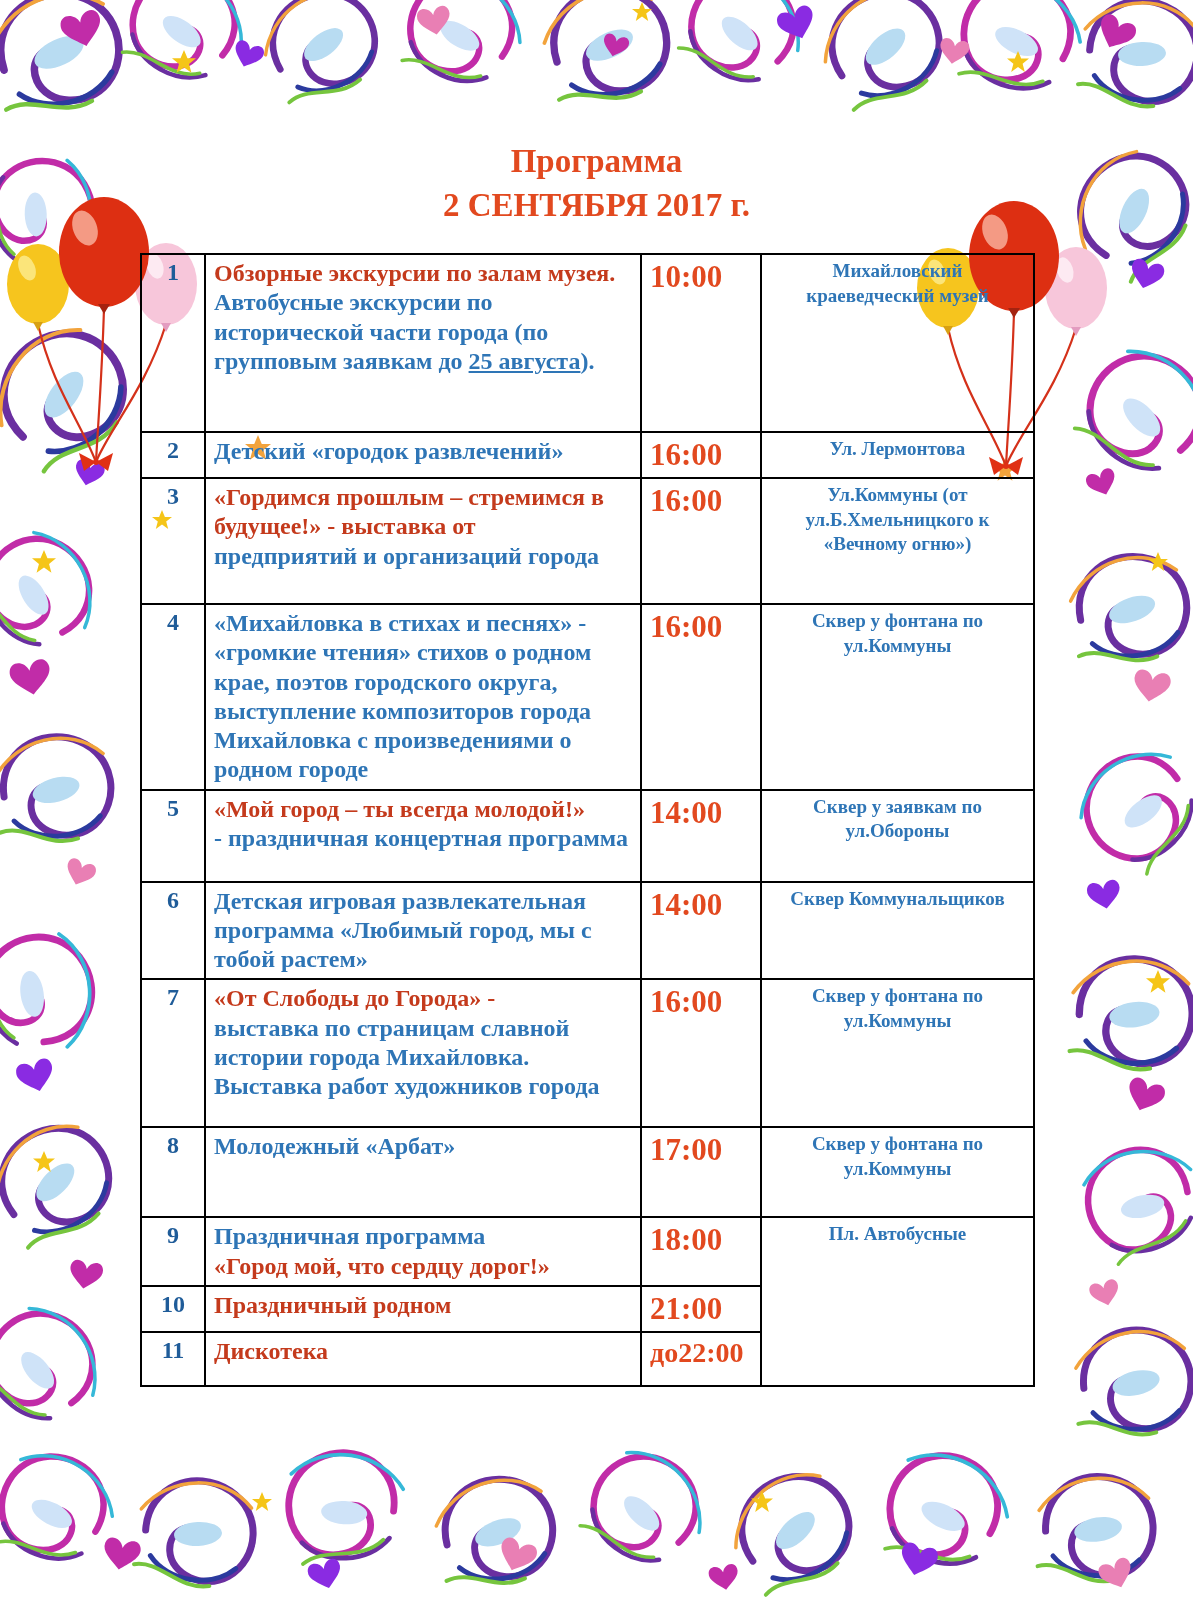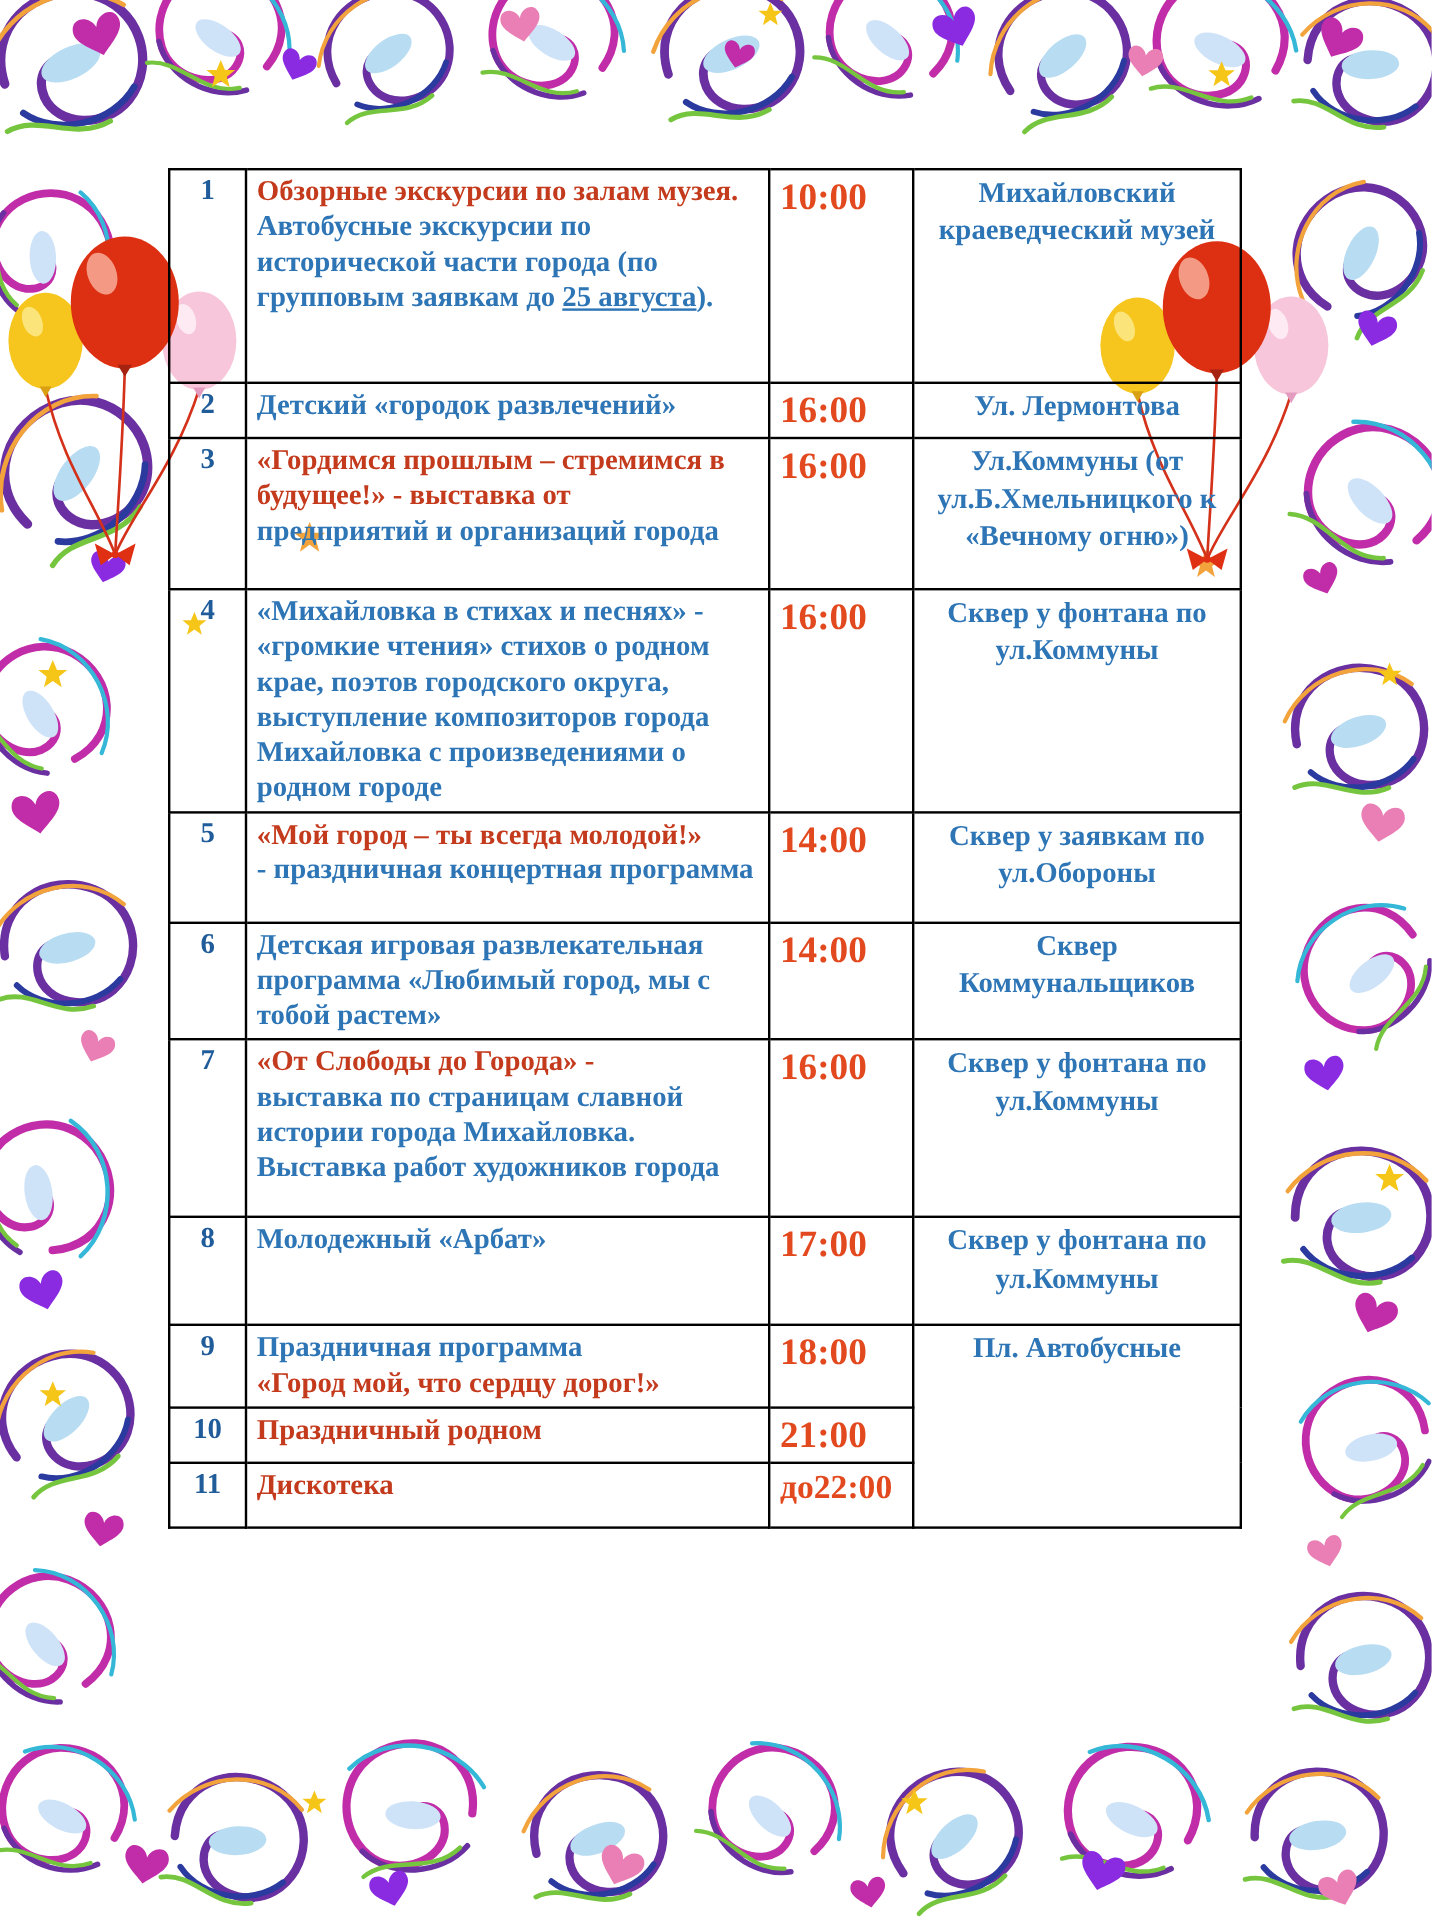--- a/index.html
+++ b/index.html
@@ -16,21 +16,21 @@
   table.program{border-collapse:collapse;margin:26px 0 0 140px;width:893px;table-layout:fixed}
   table.program td{border:2px solid #000;vertical-align:top;padding:4px 8px;background:transparent}
   td.num{color:var(--num);font-size:24px;text-align:center;padding-top:5px}
   td.event{font-size:24px;line-height:1.22;padding:5px 10px 5px 12px}
   .red{color:var(--red)}
   .blue{color:var(--blue)}
   .block{display:block}
   .u{text-decoration:underline}
   td.time{color:var(--time);font-size:31px;text-align:left;vertical-align:middle;padding:2px}
   td.time.small{font-size:28px}
-  td.place{color:var(--blue);font-size:24px;line-height:1.3;text-align:center;vertical-align:middle;padding:4px 6px}
+  td.place{color:var(--blue);font-size:19px;line-height:1.3;text-align:center;vertical-align:middle;padding:4px 6px}
   tr.r1{height:178px} tr.r2{height:45px} tr.r3{height:126px} tr.r4{height:174px}
   tr.r5{height:92px}  tr.r6{height:94px} tr.r7{height:148px} tr.r8{height:90px}
   tr.r9{height:62px}  tr.r10{height:46px} tr.r11{height:54px}
 </style>
 </head>
 <body>
 
 <svg class="frame" width="1193" height="1600" viewBox="0 0 1193 1600" aria-hidden="true">
   <defs>
     <g id="swirlA" fill="none" stroke-linecap="round">
@@ -145,20 +145,22 @@
   <g>
       <use href="#balloons" transform="translate(8,196)"></use>
     </g>
   <g>
       <use href="#balloons" transform="translate(918,200)"></use>
     </g>
 </svg>
 
 <div class="content">
   <div class="title">
+    <div>Программа</div>
+    <div>2 СЕНТЯБРЯ 2017 г.</div>
   </div>
 
   <table class="program">
     <colgroup>
       <col style="width:64px">
         <col style="width:436px">
         <col style="width:120px">
         <col style="width:273px">
     </colgroup>
     <tbody>

